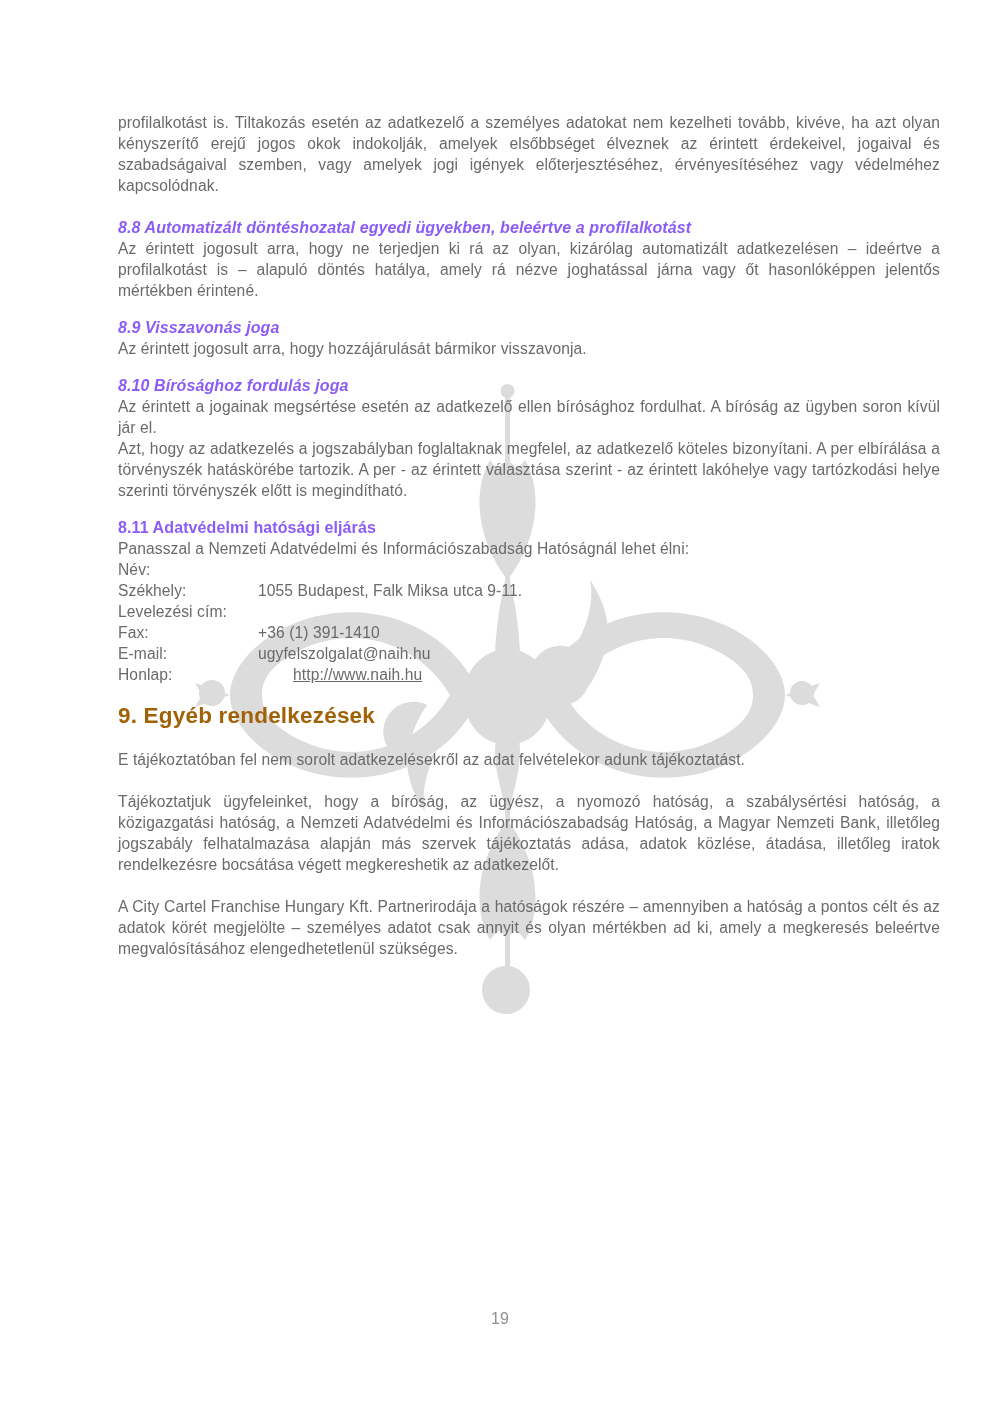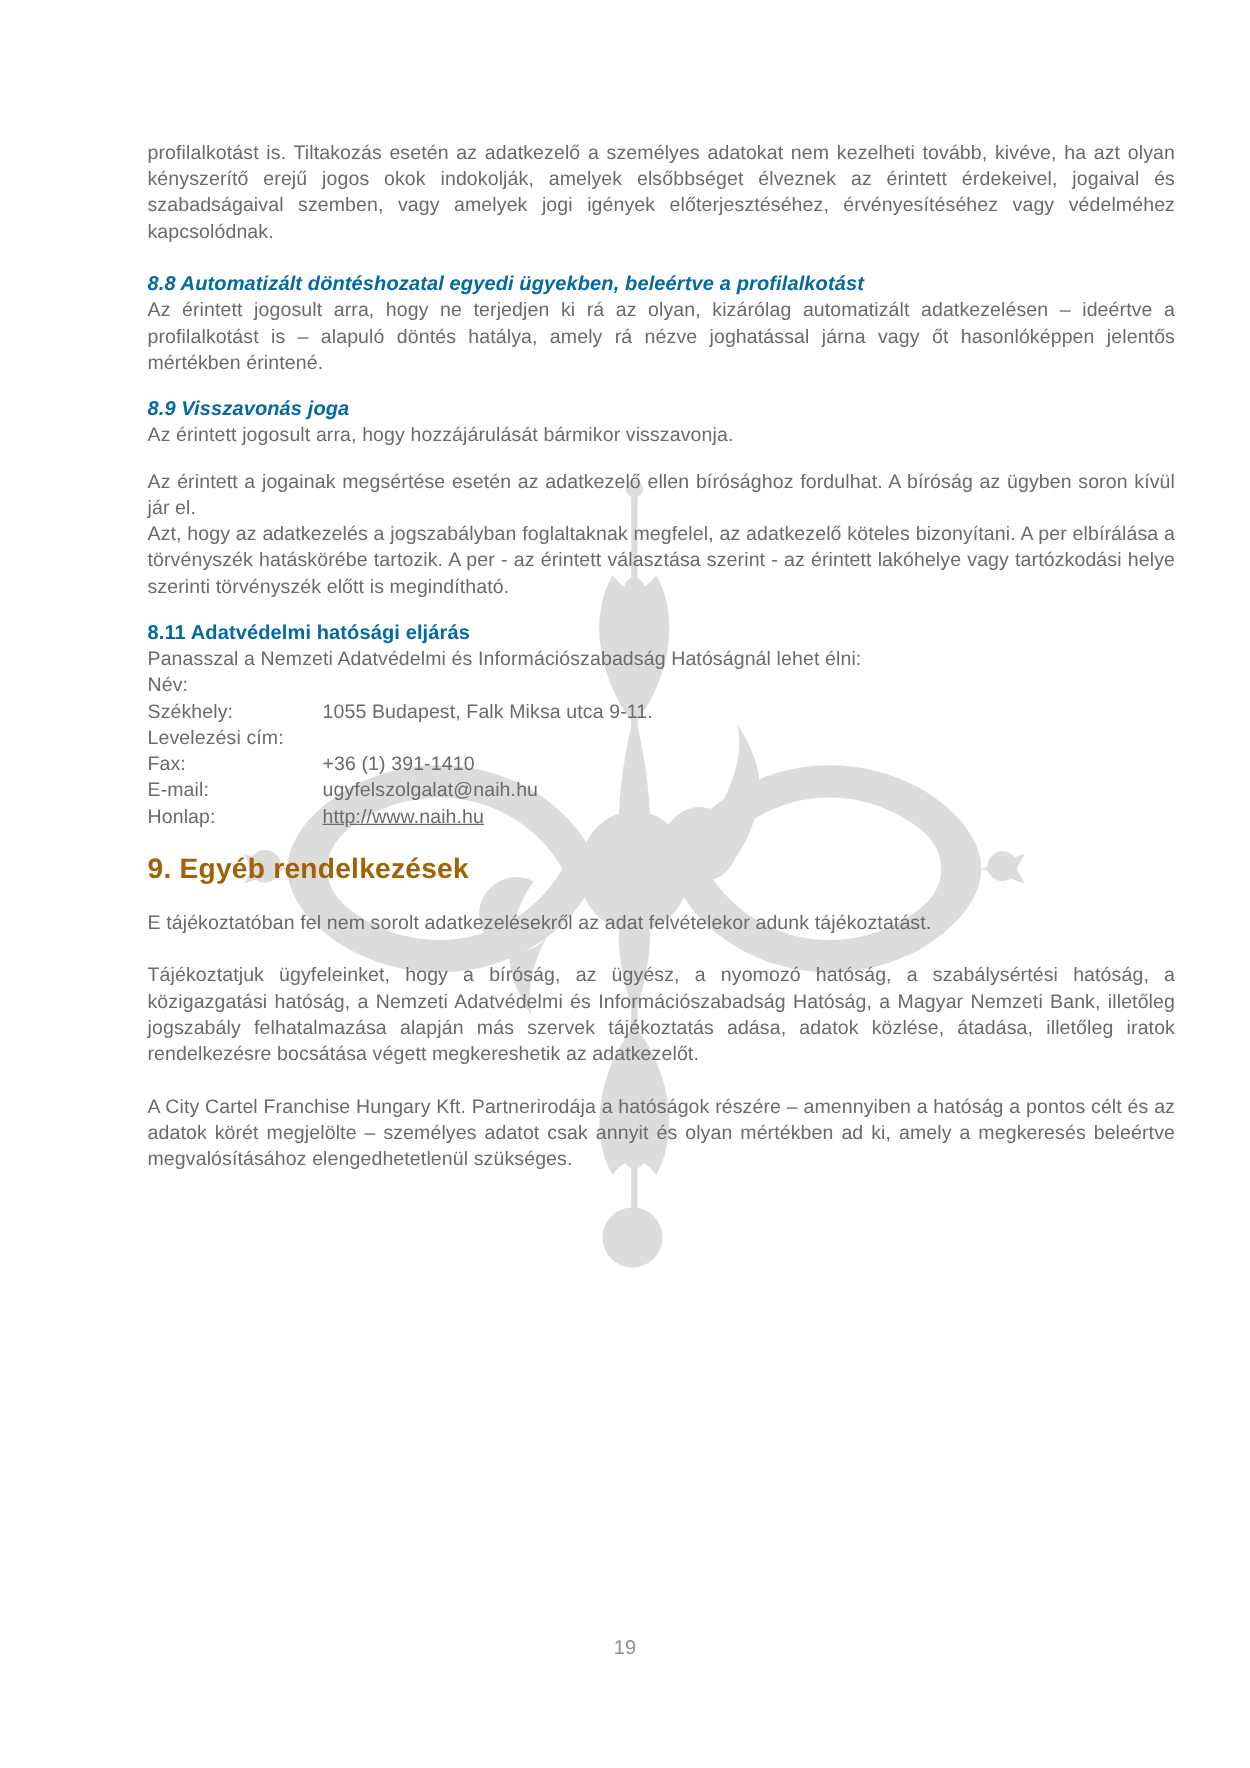--- a/index.html
+++ b/index.html
@@ -28,34 +28,35 @@
     letter-spacing: 0.1px;
   }
   .para {
     text-align: justify;
     margin-bottom: 21px;
   }
   .sec-title {
     font-size: 16px;
     line-height: 21px;
     font-weight: 700;
-    color: #0369a1;
+    color: #8b5cf6;
     font-style: italic;
   }
   .sec-title.upright { font-style: normal; }
   .sec-body { text-align: justify; }
   .sec-block { margin-bottom: 16px; }
   .contact-intro { margin-bottom: 0; }
   .contact-row { display: flex; line-height: 21px; }
   .contact-label { width: 140px; flex: 0 0 140px; }
   .contact-value { flex: 1; }
   .link {
     color: #6a6a6a;
     text-decoration: underline;
     cursor: pointer;
+    margin-left: 35px;
   }
   .big-title {
     font-size: 22.5px;
     line-height: 30px;
     font-weight: 700;
     color: #a16207;
     letter-spacing: 0.2px;
     margin-top: 12px;
     margin-bottom: 18px;
   }
@@ -116,20 +117,21 @@
     <h3 class="sec-title">8.8 Automatizált döntéshozatal egyedi ügyekben, beleértve a profilalkotást</h3>
     <div class="sec-body">Az érintett jogosult arra, hogy ne terjedjen ki rá az olyan, kizárólag automatizált adatkezelésen – ideértve a profilalkotást is – alapuló döntés hatálya, amely rá nézve joghatással járna vagy őt hasonlóképpen jelentős mértékben érintené.</div>
   </div>
 
   <div class="sec-block">
     <h3 class="sec-title">8.9 Visszavonás joga</h3>
     <div class="sec-body">Az érintett jogosult arra, hogy hozzájárulását bármikor visszavonja.</div>
   </div>
 
   <div class="sec-block">
+    <h3 class="sec-title">8.10 Bírósághoz fordulás joga</h3>
     <div class="sec-body">Az érintett a jogainak megsértése esetén az adatkezelő ellen bírósághoz fordulhat. A bíróság az ügyben soron kívül jár el.</div>
     <div class="sec-body">Azt, hogy az adatkezelés a jogszabályban foglaltaknak megfelel, az adatkezelő köteles bizonyítani. A per elbírálása a törvényszék hatáskörébe tartozik. A per - az érintett választása szerint - az érintett lakóhelye vagy tartózkodási helye szerinti törvényszék előtt is megindítható.</div>
   </div>
 
   <div class="sec-block">
     <h3 class="sec-title upright">8.11 Adatvédelmi hatósági eljárás</h3>
     <div class="contact-intro">Panasszal a Nemzeti Adatvédelmi és Információszabadság Hatóságnál lehet élni:</div>
 
     <div class="contact-row">
       <span class="contact-label">Név:</span>

